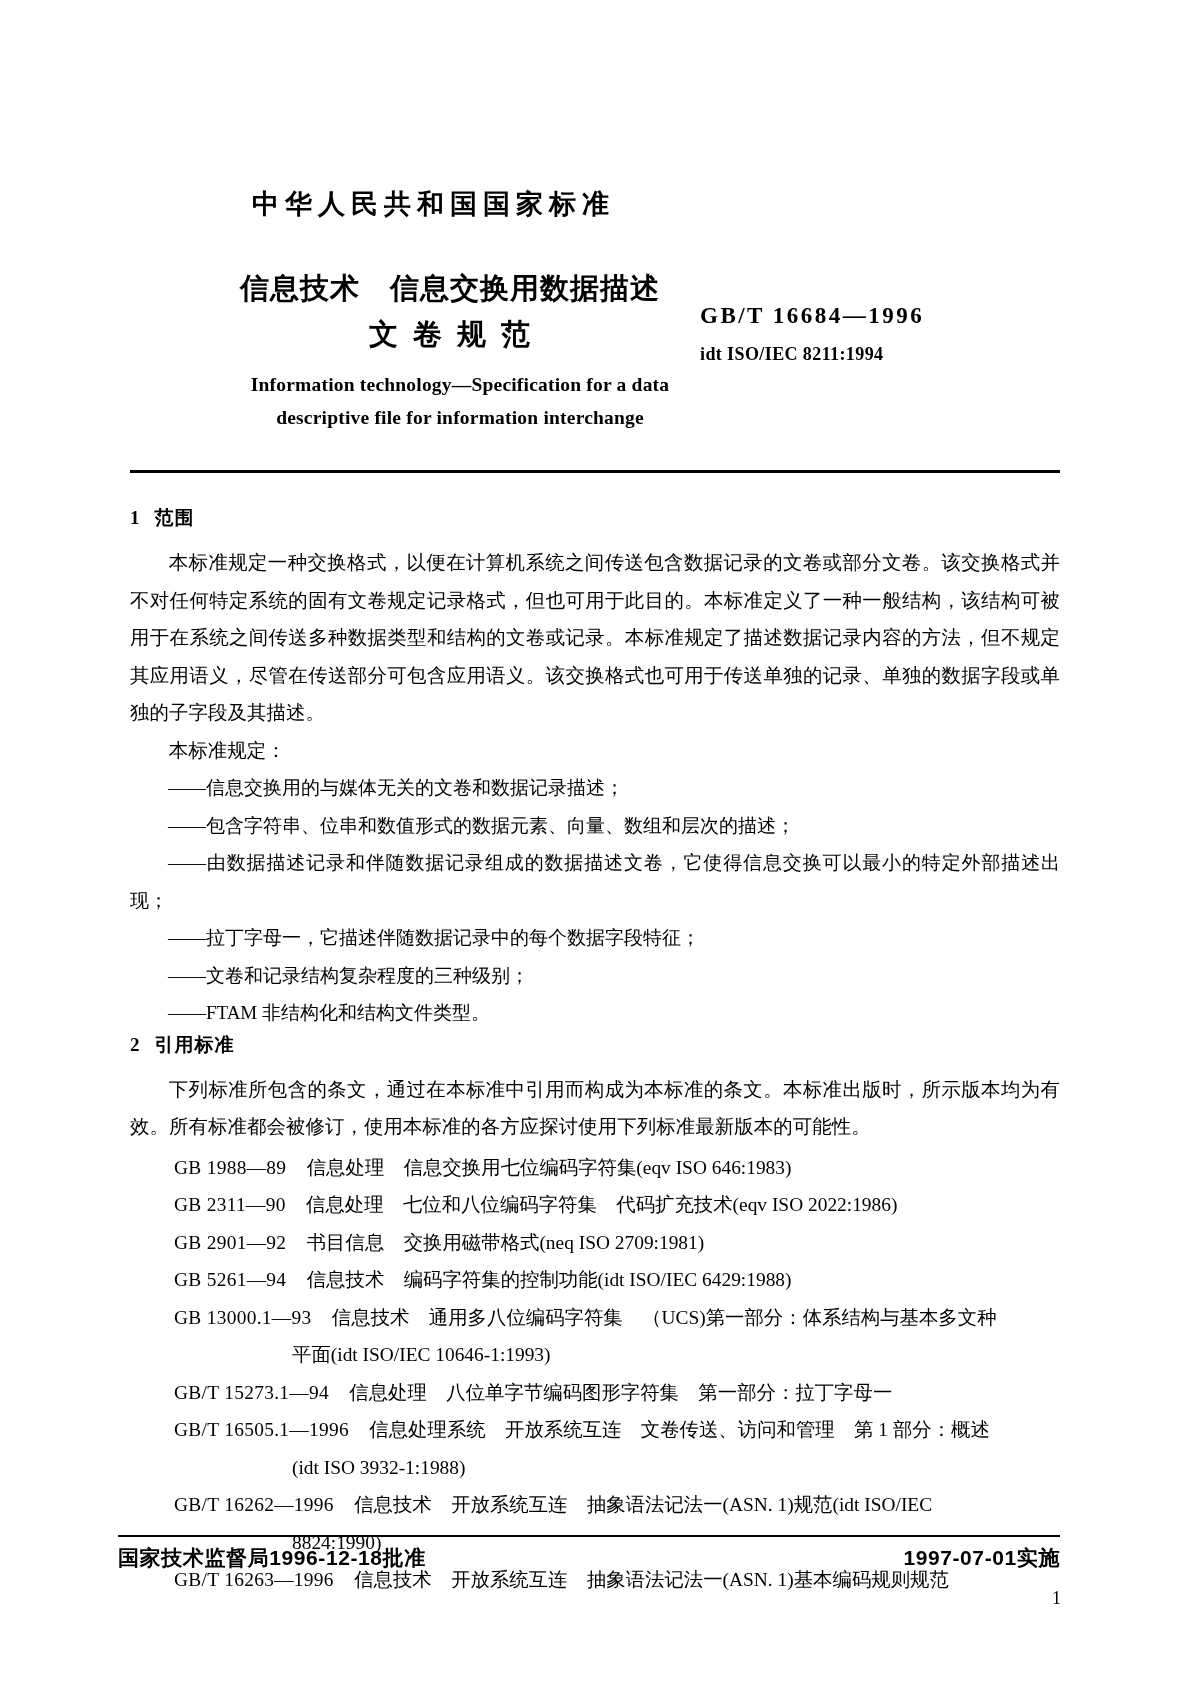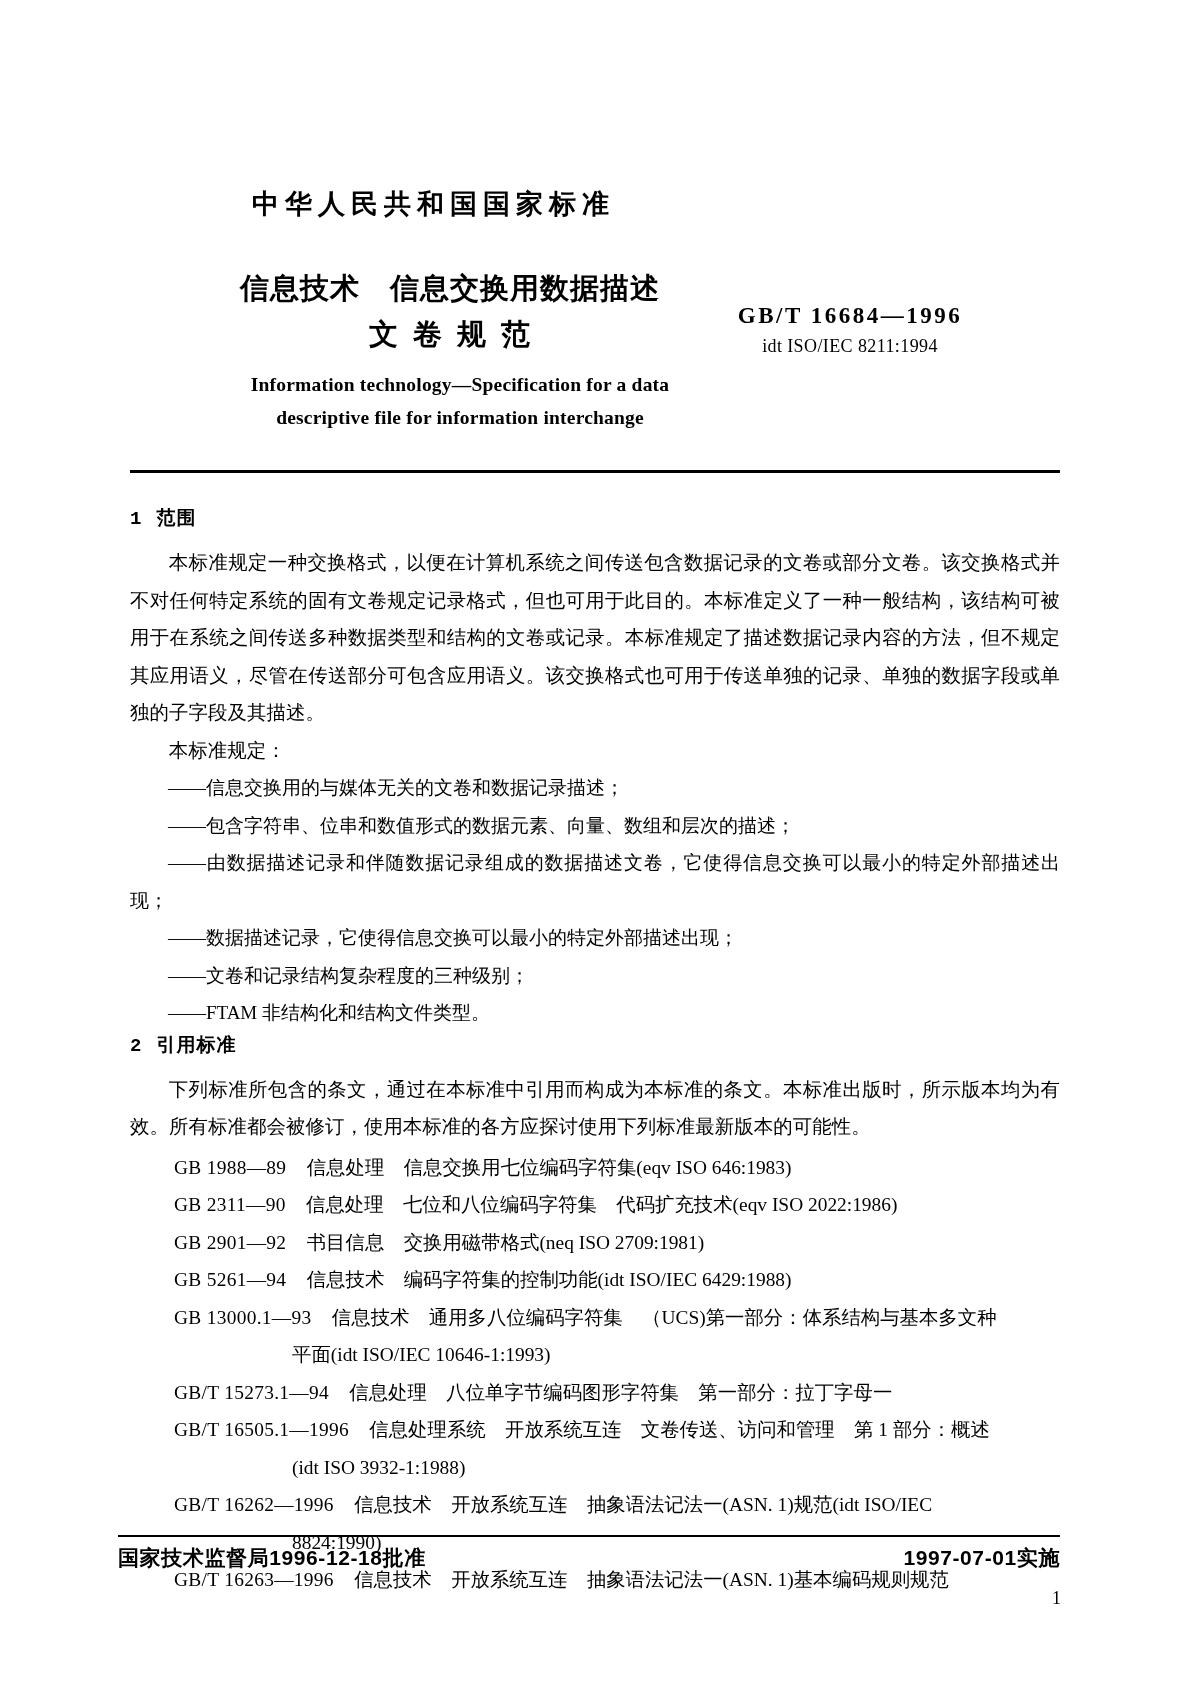--- a/index.html
+++ b/index.html
@@ -48,36 +48,36 @@
   .title-line.second {
     letter-spacing: 15px;
     padding-left: 14px;
   }
 
   .stdnum-block {
     position: absolute;
     left: 700px;
     top: 302px;
     width: 300px;
-    text-align: center;
+    text-align: left;
   }
   .stdnum-main {
     font-family: "Liberation Serif", "DejaVu Serif", serif;
     font-weight: bold;
     font-size: 23px;
     letter-spacing: 2.5px;
     line-height: 28px;
   }
   .stdnum-sub {
     font-family: "Liberation Serif", "DejaVu Serif", serif;
-    font-weight: normal;
+    font-weight: bold;
     font-size: 18px;
     letter-spacing: 0.4px;
     line-height: 24px;
-    margin-top: 4px;
+    margin-top: 12px;
   }
 
   .en-title {
     position: absolute;
     left: 150px;
     top: 368px;
     width: 620px;
     text-align: center;
     font-family: "Liberation Serif", "DejaVu Serif", serif;
     font-weight: bold;
@@ -97,21 +97,21 @@
 
   
   .body {
     position: absolute;
     left: 130px;
     top: 505px;
     width: 930px;
   }
 
   h2.sec {
-    font-family: Liberation Mono, monospace;
+    font-family: Liberation Serif, serif;
     font-weight: bold;
     font-size: 19px;
     margin: 0 0 13px 0;
     letter-spacing: 1px;
   }
   h2.sec .num { margin-right: 14px; font-weight: bold; }
 
   p.para {
     margin: 0 0 0 0;
     font-size: 19.4px;
@@ -216,21 +216,21 @@
       <span class="num">1</span><span>范围</span>
     </h2>
 
     <p class="para indent">本标准规定一种交换格式，以便在计算机系统之间传送包含数据记录的文卷或部分文卷。该交换格式并不对任何特定系统的固有文卷规定记录格式，但也可用于此目的。本标准定义了一种一般结构，该结构可被用于在系统之间传送多种数据类型和结构的文卷或记录。本标准规定了描述数据记录内容的方法，但不规定其应用语义，尽管在传送部分可包含应用语义。该交换格式也可用于传送单独的记录、单独的数据字段或单独的子字段及其描述。</p>
     <p class="para indent">本标准规定：</p>
 
     <ul class="dash-list">
       <li>——信息交换用的与媒体无关的文卷和数据记录描述；</li>
       <li>——包含字符串、位串和数值形式的数据元素、向量、数组和层次的描述；</li>
       <li>——由数据描述记录和伴随数据记录组成的数据描述文卷，它使得信息交换可以最小的特定外部描述出现；</li>
-      <li>——数据描述记录，它使得信息交换可以最小的特定外部描述出现；</li>
+      <li>——拉丁字母一，它描述伴随数据记录中的每个数据字段特征；</li>
       <li>——文卷和记录结构复杂程度的三种级别；</li>
       <li>——FTAM 非结构化和结构文件类型。</li>
     </ul>
 
     <h2 class="sec sec2-head">
       <span class="num">2</span><span>引用标准</span>
     </h2>
 
     <p class="para indent">下列标准所包含的条文，通过在本标准中引用而构成为本标准的条文。本标准出版时，所示版本均为有效。所有标准都会被修订，使用本标准的各方应探讨使用下列标准最新版本的可能性。</p>
 

